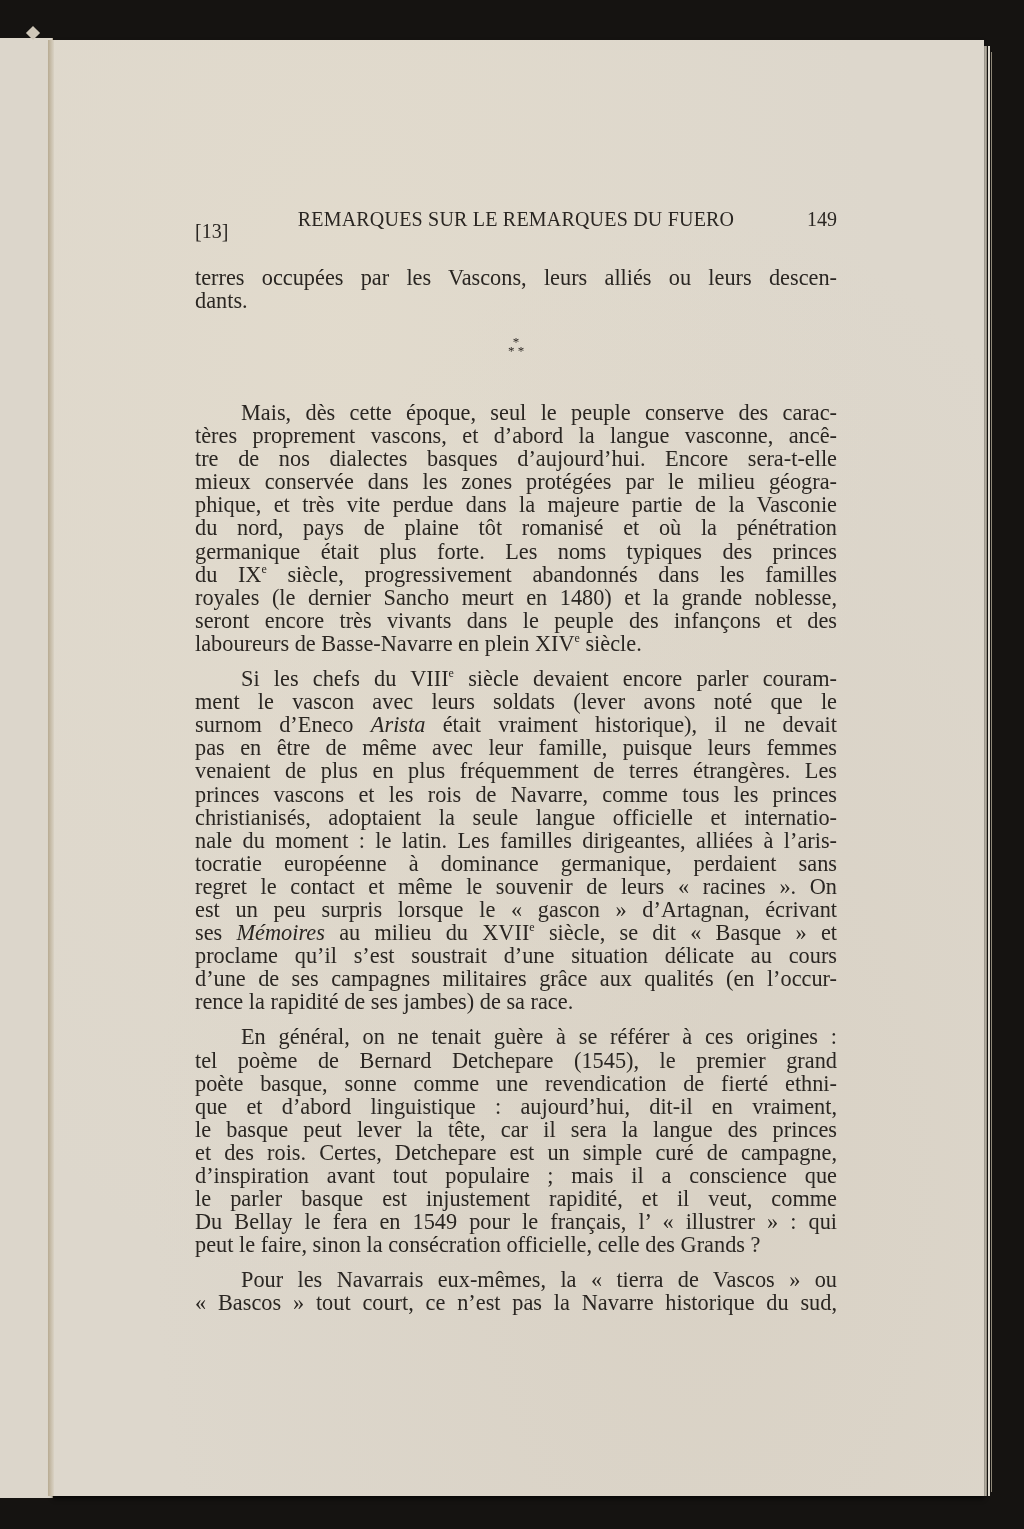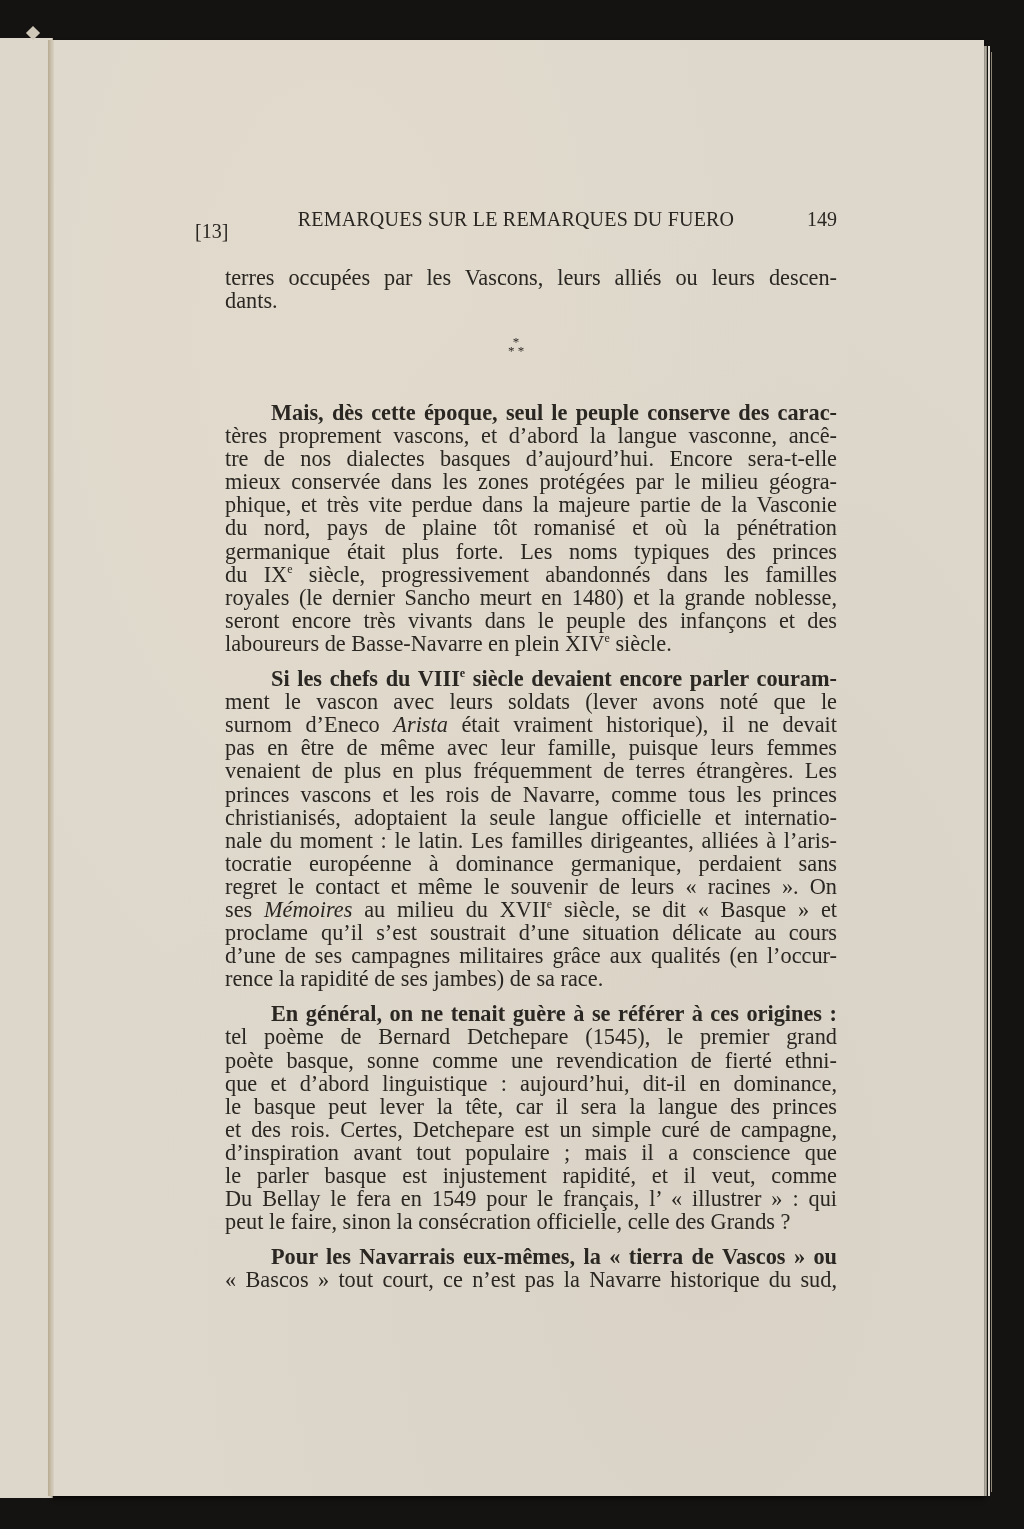--- a/index.html
+++ b/index.html
@@ -57,23 +57,23 @@
     font-size:22.3px; line-height:23.1px; text-align:justify;
     margin:0; hyphens:manual;
   }
   .b1 { position:absolute; top:226px; left:0; width:642px; }
   .stars {
     position:absolute; top:297px; left:0; width:642px; text-align:center;
     font-size:13px; line-height:9px; color:#2a2622;
   }
   .b2 { position:absolute; top:361px; left:0; width:642px; }
   .p-gap { height:12px; }
-  .line { display:block; text-align:justify; text-align-last:justify; white-space:nowrap;margin-left:30px; }
+  .line { display:block; text-align:justify; text-align-last:justify; white-space:nowrap; }
   .line.last { text-align-last:left; }
-  .ind { padding-left:46px;font-weight:bold; }
+  .ind { padding-left:46px; }
   sup { font-size:12px; vertical-align:9px; line-height:0; }
   em { font-style:italic; }
 </style>
 </head>
 <body>
 
 <div class="bg-speckle"></div>
 <div class="left-page"></div>
 <div class="left-tab"></div>
 <div class="fore-edge fe1"></div>
@@ -121,31 +121,32 @@
           <span class="line ind">Si les chefs du VIII<sup>e</sup> siècle devaient encore parler couram-</span>
           <span class="line">ment le vascon avec leurs soldats (lever avons noté que le</span>
           <span class="line">surnom d’Eneco <em>Arista</em> était vraiment historique), il ne devait</span>
           <span class="line">pas en être de même avec leur famille, puisque leurs femmes</span>
           <span class="line">venaient de plus en plus fréquemment de terres étrangères. Les</span>
           <span class="line">princes vascons et les rois de Navarre, comme tous les princes</span>
           <span class="line">christianisés, adoptaient la seule langue officielle et internatio-</span>
           <span class="line">nale du moment : le latin. Les familles dirigeantes, alliées à l’aris-</span>
           <span class="line">tocratie européenne à dominance germanique, perdaient sans</span>
           <span class="line">regret le contact et même le souvenir de leurs « racines ». On</span>
+          <span class="line">est un peu surpris lorsque le « gascon » d’Artagnan, écrivant</span>
           <span class="line">ses <em>Mémoires</em> au milieu du XVII<sup>e</sup> siècle, se dit « Basque » et</span>
           <span class="line">proclame qu’il s’est soustrait d’une situation délicate au cours</span>
           <span class="line">d’une de ses campagnes militaires grâce aux qualités (en l’occur-</span>
           <span class="line last">rence la rapidité de ses jambes) de sa race.</span>
         </div>
         <div class="p-gap"></div>
         <div>
           <span class="line ind">En général, on ne tenait guère à se référer à ces origines :</span>
           <span class="line">tel poème de Bernard Detchepare (1545), le premier grand</span>
           <span class="line">poète basque, sonne comme une revendication de fierté ethni-</span>
-          <span class="line">que et d’abord linguistique : aujourd’hui, dit-il en dominance,</span>
+          <span class="line">que et d’abord linguistique : aujourd’hui, dit-il en vraiment,</span>
           <span class="line">le basque peut lever la tête, car il sera la langue des princes</span>
           <span class="line">et des rois. Certes, Detchepare est un simple curé de campagne,</span>
           <span class="line">d’inspiration avant tout populaire ; mais il a conscience que</span>
           <span class="line">le parler basque est injustement rapidité, et il veut, comme</span>
           <span class="line">Du Bellay le fera en 1549 pour le français, l’ « illustrer » : qui</span>
           <span class="line last">peut le faire, sinon la consécration officielle, celle des Grands ?</span>
         </div>
         <div class="p-gap"></div>
         <div>
           <span class="line ind">Pour les Navarrais eux-mêmes, la « tierra de Vascos » ou</span>

